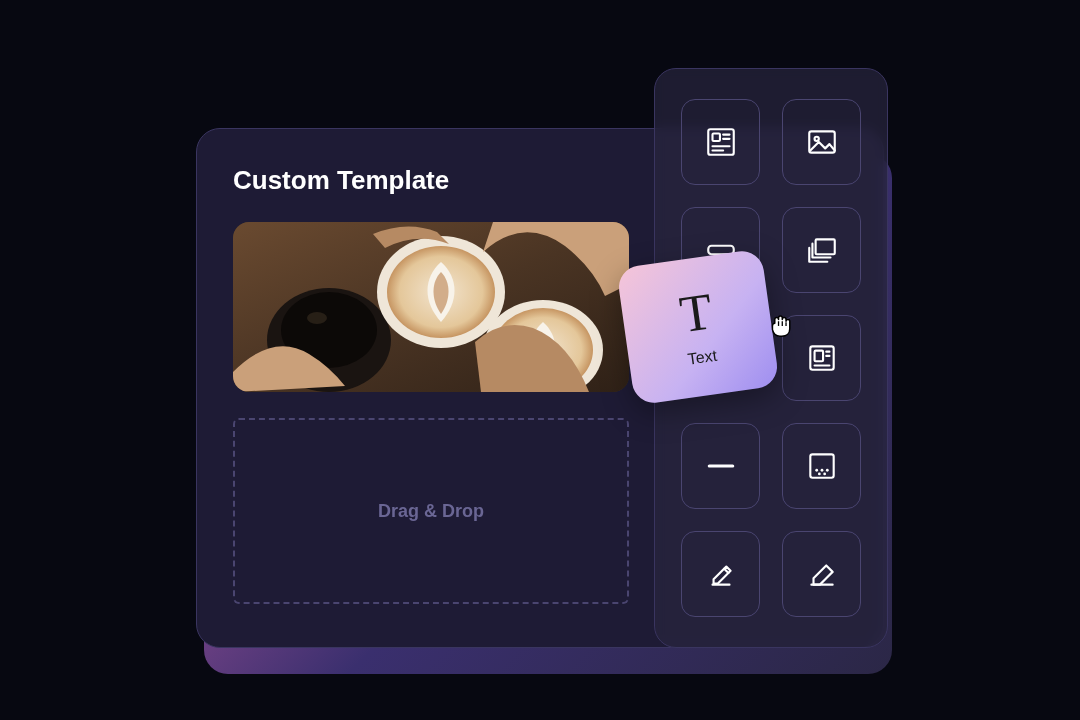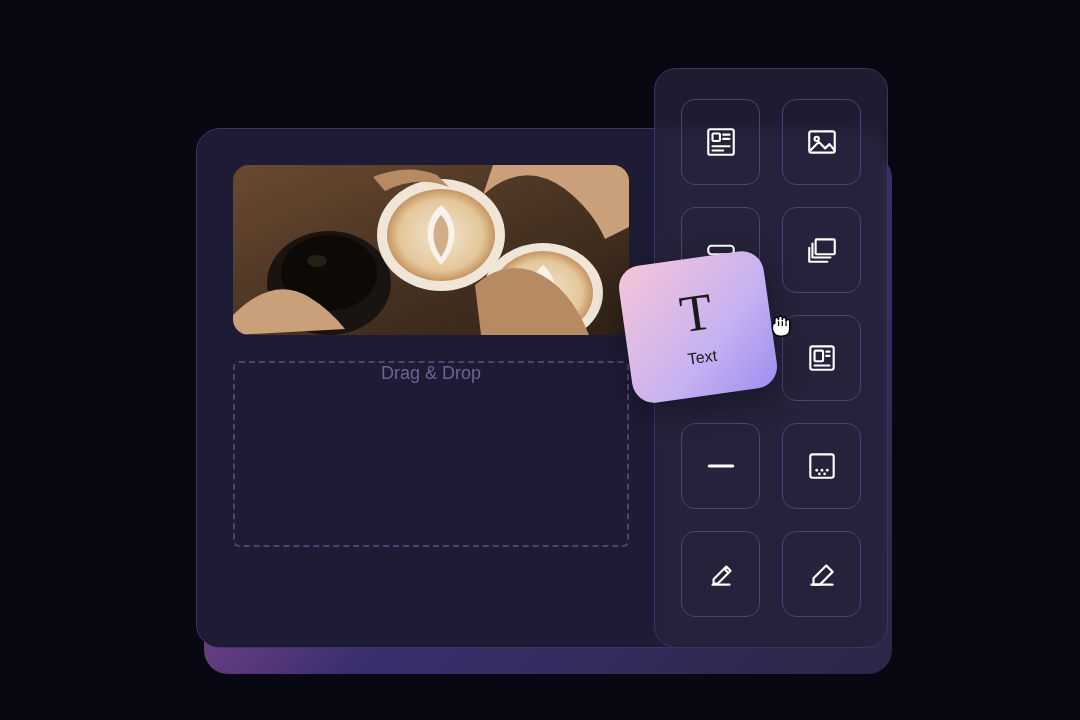--- a/index.html
+++ b/index.html
@@ -52,24 +52,25 @@
   }
   .preview-image svg { width: 100%; height: 100%; display: block; }
 
   .dropzone {
     margin-top: 26px;
     width: 396px;
     height: 186px;
     border: 2px dashed #4a4570;
     border-radius: 6px;
     display: flex;
+    align-items: center;
     justify-content: center;
     color: #6a6694;
     font-size: 18px;
-    font-weight: 400;
+    font-weight: 700;
   }
 
   .tool-panel {
     position: absolute;
     left: 654px;
     top: 68px;
     width: 234px;
     height: 580px;
     background: rgba(40, 37, 62, 0.7);
     backdrop-filter: blur(6px);
@@ -131,20 +132,21 @@
   }
   .grab-cursor svg { width: 100%; height: 100%; }
 
 </style>
 </head>
 <body>
 
 <div class="frame-offset"></div>
 
 <div class="canvas-panel">
+  <div class="canvas-title">Custom Template</div>
 
   <div class="preview-image">
 
     <svg viewBox="0 0 396 170" preserveAspectRatio="xMidYMid slice">
       <defs>
         <radialGradient id="foam" cx="50%" cy="50%" r="55%">
           <stop offset="0%" stop-color="#f2e4cf"></stop>
           <stop offset="70%" stop-color="#e4c79a"></stop>
           <stop offset="100%" stop-color="#b97f49"></stop>
         </radialGradient>

